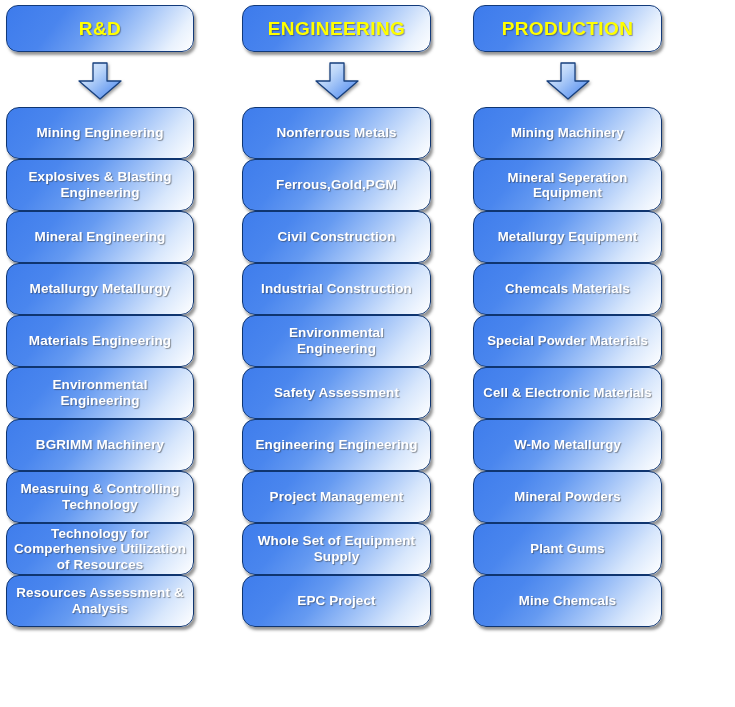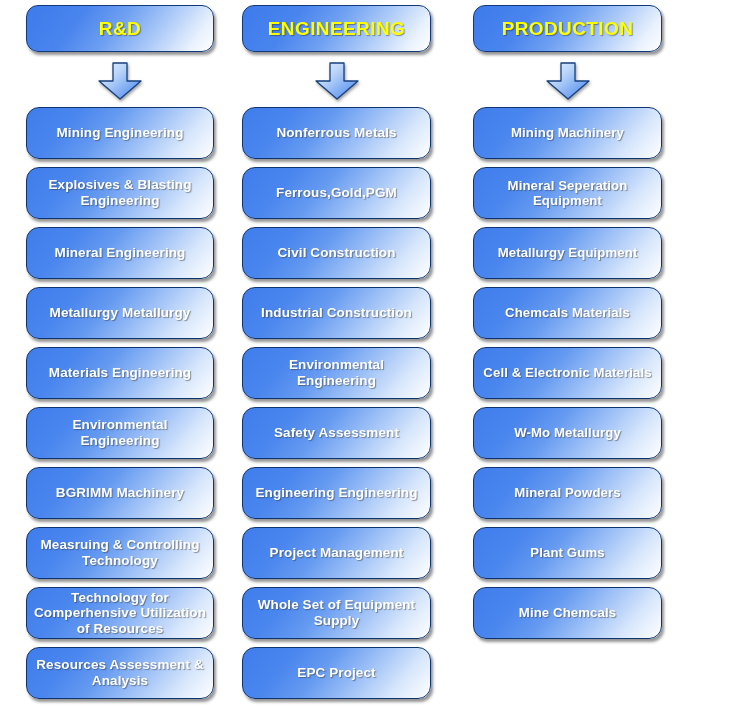--- a/index.html
+++ b/index.html
@@ -18,21 +18,21 @@
     position: relative;
     width: 735px;
     height: 707px;
   }
 
   .column {
     position: absolute;
     top: 0;
     height: 707px;
   }
-  .col-0 { left: 20px;   width: 200px; }
+  .col-0 { left: 0;   width: 200px; }
   .col-1 { left: 236px; width: 201px; }
   .col-2 { left: 467px; width: 201px; }
 
   
   .header-box {
     position: absolute;
     top: 5px;
     left: 6px;
     right: 6px;
     height: 47px;
@@ -80,21 +80,21 @@
 
   
   .items {
     position: absolute;
     top: 107px;
     left: 0;
     right: 0;
   }
   .item-box {
     position: relative;
-    margin: 0 6px 8px 6px;
+    margin: 0 6px 0 6px;
     height: 52px;
     border-radius: 13px;
     border: 1.4px solid #0f3570;
     background: linear-gradient(130deg,
                 #3f7dec 0%,
                 #4a86ee 24%,
                 #659af1 42%,
                 #9dc0f7 62%,
                 #d8e7fc 82%,
                 #ffffff 100%);
@@ -246,20 +246,23 @@
         <div class="item-box">
           <div class="item-label">Mineral Seperation Equipment</div>
         </div>
         <div class="item-box">
           <div class="item-label">Metallurgy Equipment</div>
         </div>
         <div class="item-box">
           <div class="item-label">Chemcals Materials</div>
         </div>
         <div class="item-box">
+          <div class="item-label">Special Powder Materials</div>
+        </div>
+        <div class="item-box">
           <div class="item-label">Cell &amp; Electronic Materials</div>
         </div>
         <div class="item-box">
           <div class="item-label">W-Mo Metallurgy</div>
         </div>
         <div class="item-box">
           <div class="item-label">Mineral Powders</div>
         </div>
         <div class="item-box">
           <div class="item-label">Plant Gums</div>

